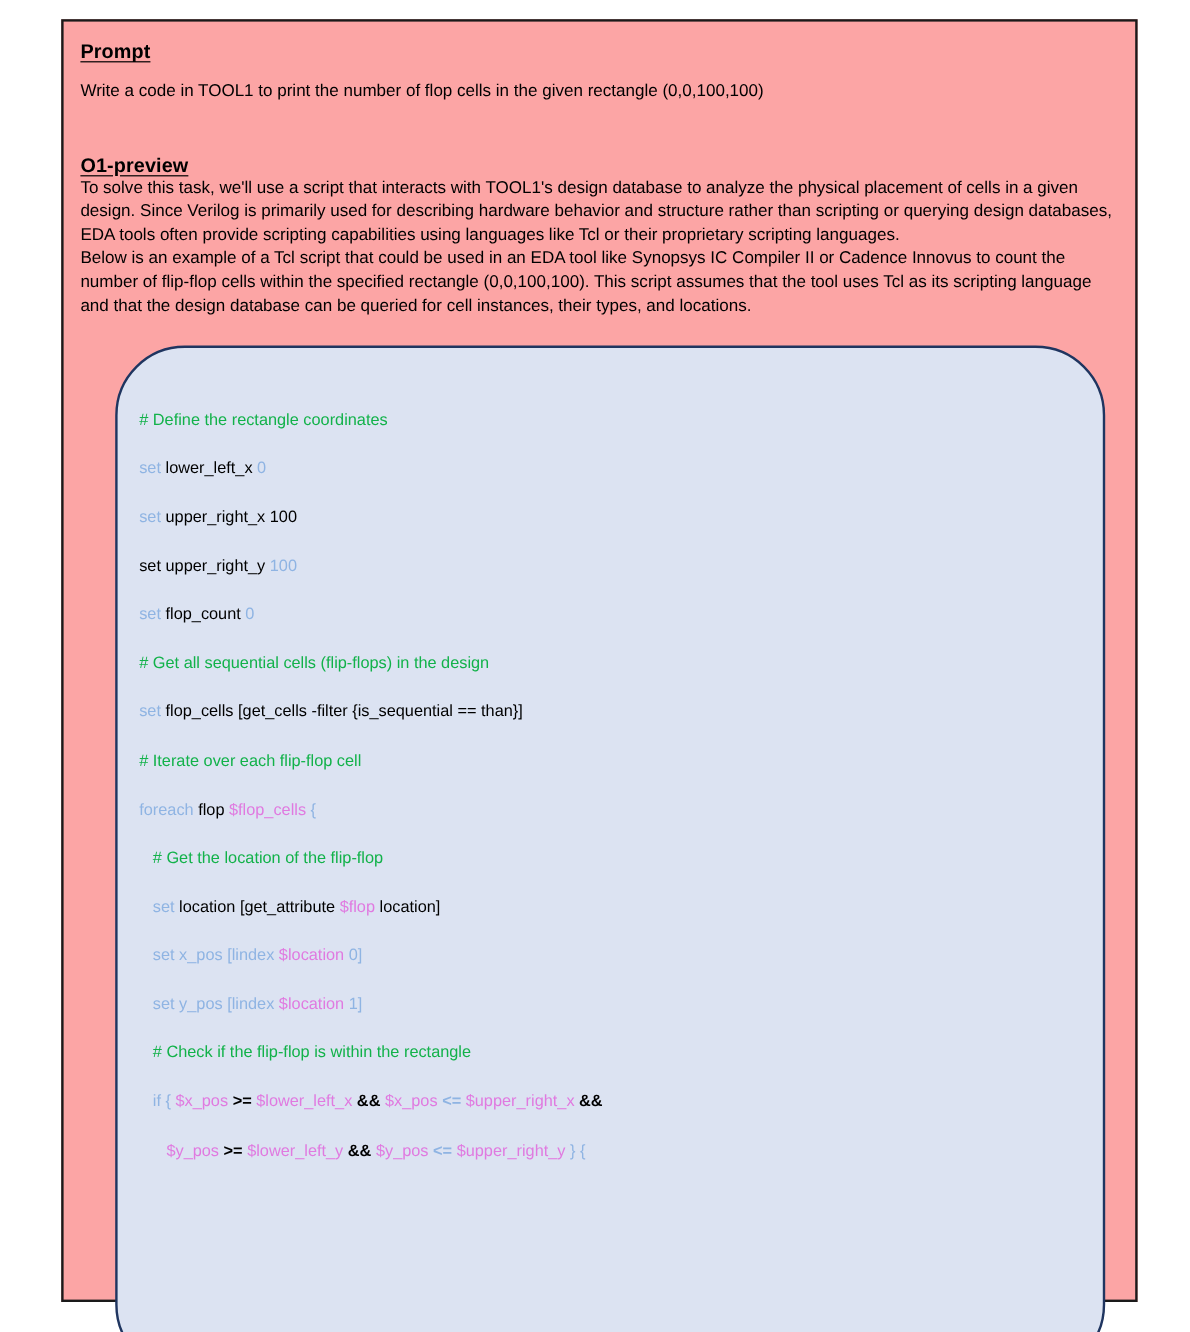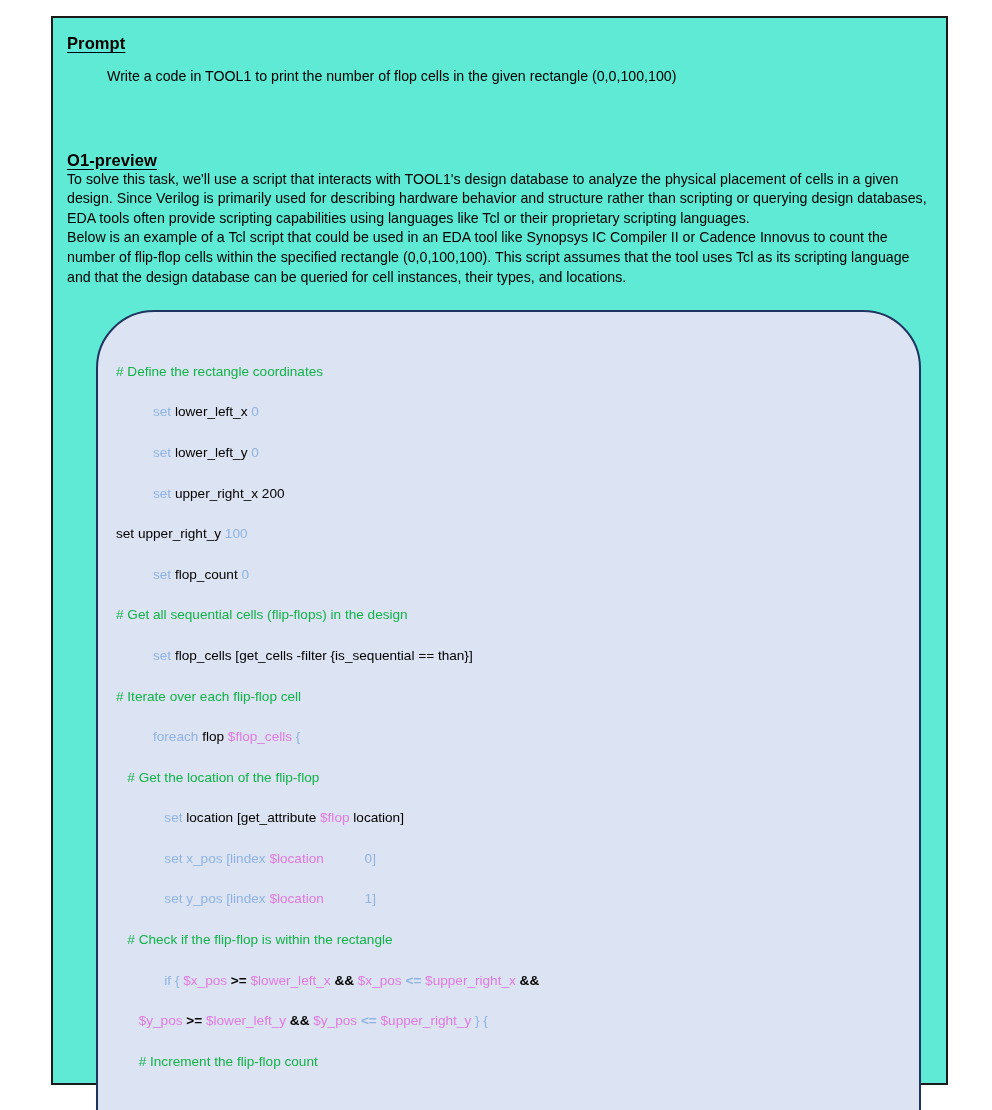--- a/index.html
+++ b/index.html
@@ -21,21 +21,21 @@
     overflow: hidden;
   }
   .outer-box {
     position: absolute;
     left: 51px;
     top: 16px;
     width: 897px;
     height: 1069px;
     border: 2.2px solid #1a1a1a;
     box-sizing: border-box;
-    background: #5eead4;
+    background: #fca5a5;
   }
   .inner {
     position: absolute;
     left: 14px;
     top: 10px;
     right: 10px;
   }
 
   
   .sec-heading {
@@ -51,22 +51,22 @@
   .para {
     font-size: 14.2px;
     line-height: 19.6px;
     color: #000000;
     margin: 0;
     text-align: left;
     width: 862px;
   }
 
   #prompt-heading { margin-top: 6px; }
-  #prompt-text { margin-top: 14px; margin-left: 40px; }
-  #o1-heading { margin-top: 64px; }
+  #prompt-text { margin-top: 14px; }
+  #o1-heading { margin-top: 42px; }
   #o1-body { }
 
   
   .code-card {
     position: relative;
     margin-top: 23px;
     margin-left: 29px;
     width: 825px;
     background: #dce3f2;
     border: 2.2px solid #1f3560;
@@ -76,21 +76,21 @@
   }
   .code-lines {
     font-family: "Liberation Sans", sans-serif;
     font-size: 13.6px;
     line-height: 20.3px;
     padding-left: 18px;
     white-space: pre;
   }
   .code-lines .ln { display: block; height: 20.3px; }
   .cmt   { color: #12b24a; }
-  .kw    { color: #8fb4e3; margin-left: 37px; }
+  .kw    { color: #8fb4e3; }
   .blk   { color: #000000; font-weight: normal; }
   .var   { color: #e07ae0; }
   .num   { color: #8fb4e3; }
   .opbk  { color: #000000; font-weight: bold; }
   .opbl  { color: #8fb4e3; font-weight: bold; }
   .brc   { color: #8fb4e3; }
 </style>
 </head>
 <body>
 
@@ -107,36 +107,34 @@
       <div id="o1-body">
         <div class="para">To solve this task, we'll use a script that interacts with TOOL1's design database to analyze the physical placement of cells in a given design. Since Verilog is primarily used for describing hardware behavior and structure rather than scripting or querying design databases, EDA tools often provide scripting capabilities using languages like Tcl or their proprietary scripting languages.</div>
         <div class="para">Below is an example of a Tcl script that could be used in an EDA tool like Synopsys IC Compiler II or Cadence Innovus to count the number of flip-flop cells within the specified rectangle (0,0,100,100). This script assumes that the tool uses Tcl as its scripting language and that the design database can be queried for cell instances, their types, and locations.</div>
       </div>
 
       <div class="code-card">
         <div class="code-lines">
 
 <span class="ln"><span class="cmt"># Define the rectangle coordinates</span></span>
 <span class="ln"><span class="kw">set </span><span class="blk">lower_left_x </span><span class="num">0</span></span>
-<span class="ln"><span class="kw">set </span><span class="blk">lower_left_y </span><span class="num">0</span></span>
-<span class="ln"><span class="kw">set </span><span class="blk">upper_right_x 200</span></span>
+<span class="ln"><span class="kw">set </span><span class="blk">upper_right_x 100</span></span>
 <span class="ln"><span class="blk">set upper_right_y </span><span class="num">100</span></span>
 <span class="ln"><span class="kw">set </span><span class="blk">flop_count </span><span class="num">0</span></span>
 <span class="ln"><span class="cmt"># Get all sequential cells (flip-flops) in the design</span></span>
 <span class="ln"><span class="kw">set </span><span class="blk">flop_cells [get_cells -filter {is_sequential == than}]</span></span>
 <span class="ln"><span class="cmt"># Iterate over each flip-flop cell</span></span>
 <span class="ln"><span class="kw">foreach </span><span class="blk">flop </span><span class="var">$flop_cells </span><span class="brc">{</span></span>
 <span class="ln">   <span class="cmt"># Get the location of the flip-flop</span></span>
 <span class="ln">   <span class="kw">set </span><span class="blk">location [get_attribute </span><span class="var">$flop </span><span class="blk">location]</span></span>
 <span class="ln">   <span class="kw">set x_pos [lindex </span><span class="var">$location </span><span class="kw">0]</span></span>
 <span class="ln">   <span class="kw">set y_pos [lindex </span><span class="var">$location </span><span class="kw">1]</span></span>
 <span class="ln">   <span class="cmt"># Check if the flip-flop is within the rectangle</span></span>
 <span class="ln">   <span class="kw">if { </span><span class="var">$x_pos </span><span class="opbk">&gt;= </span><span class="var">$lower_left_x </span><span class="opbk">&amp;&amp; </span><span class="var">$x_pos </span><span class="opbl">&lt;= </span><span class="var">$upper_right_x </span><span class="opbk">&amp;&amp;</span></span>
 <span class="ln">      <span class="var">$y_pos </span><span class="opbk">&gt;= </span><span class="var">$lower_left_y </span><span class="opbk">&amp;&amp; </span><span class="var">$y_pos </span><span class="opbl">&lt;= </span><span class="var">$upper_right_y </span><span class="brc">} {</span></span>
-<span class="ln">      <span class="cmt"># Increment the flip-flop count</span></span>
 
 
 
 
 
 
         </div>
       </div>
 
     </div>

